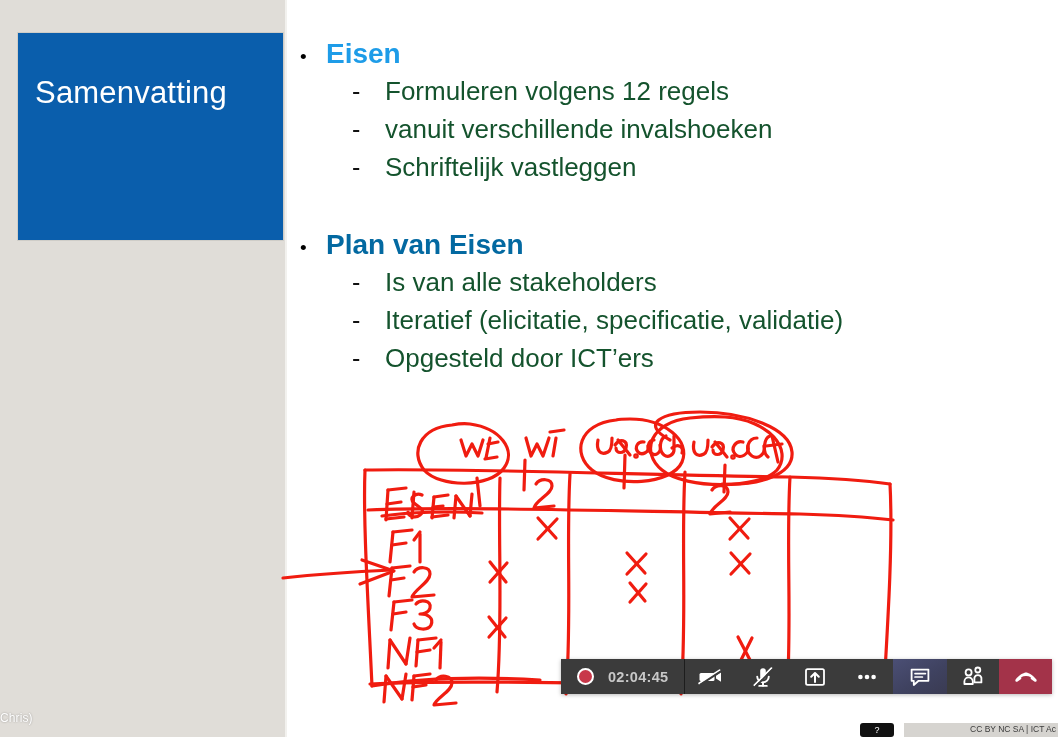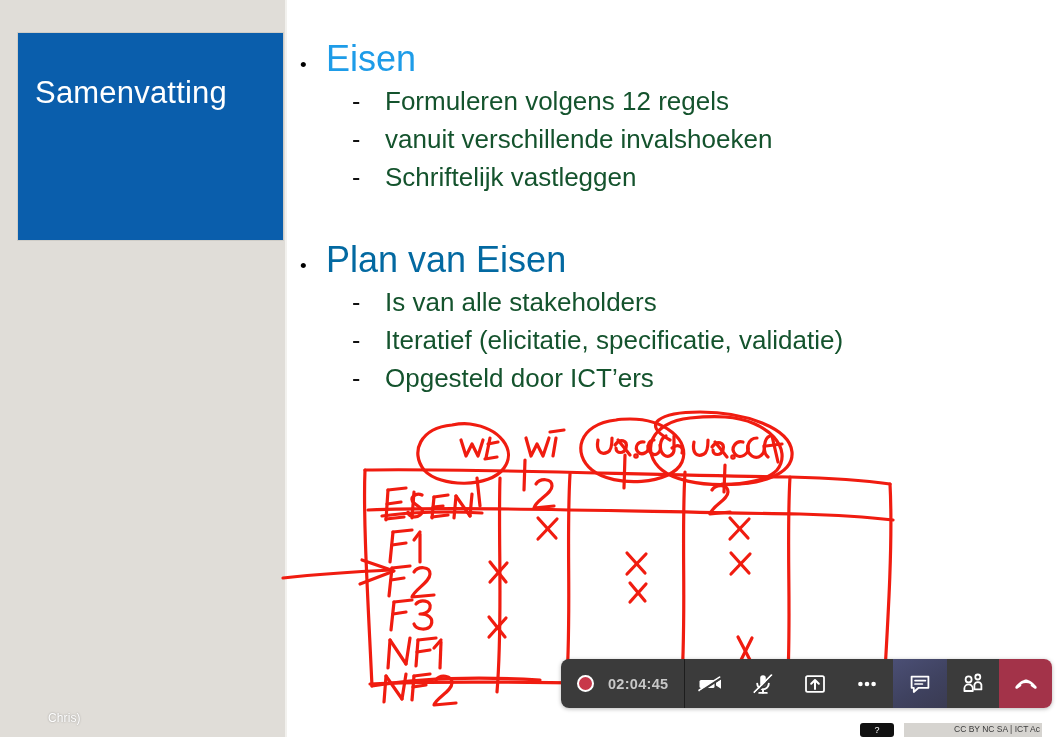--- a/index.html
+++ b/index.html
@@ -67,22 +67,22 @@
   }
   .l1 .dot {
     width: 26px;
     flex: 0 0 26px;
     color: #000;
     font-size: 19px;
     line-height: 1;
     text-align: left;
   }
   .l1 .l1-text {
-    font-size: 36px;
-    font-weight: normal;
+    font-size: 28px;
+    font-weight: bold;
     line-height: 1.25;
     white-space: nowrap;
   }
   .l1-text.accent-blue { color: #1e9ce8; }
   .l1-text.accent-green { color: #0369a1; }
   .l2 {
     display: flex;
     align-items: baseline;
     margin-left: 52px;
     margin-bottom: 1px;
@@ -112,21 +112,20 @@
 
   
   #presenter-name {
     position: absolute;
     left: 0px; top: 711px;
     font-size: 12px;
     color: #ffffff;
     text-shadow: 0 0 2px rgba(0,0,0,.35);
     font-family: "Liberation Sans", sans-serif;
     letter-spacing: .1px;
-    margin-left: 48px;
   }
 
   
   #footer-strip {
     position: absolute;
     left: 860px; top: 723px;
     width: 198px; height: 14px;
   }
   #slide-number-badge {
     position: absolute;
@@ -138,38 +137,39 @@
     font-size: 9px;
     line-height: 14px;
     text-align: center;
     font-family: "Liberation Sans", sans-serif;
   }
   #footer-license-bar {
     position: absolute;
     left: 44px; top: 0px;
     width: 138px; height: 14px;
     background: #d6d4d0;
+    padding-left: 16px;
   }
   #footer-license-text {
     position: absolute;
     right: 2px; top: 1px;
     font-size: 8.5px;
     color: #3b3b3b;
     white-space: nowrap;
     font-family: "Liberation Sans", sans-serif;
   }
 
   
   #meeting-bar {
     position: absolute;
     left: 561px; top: 659px;
-    height: 49px;
+    height: 35px;
     display: flex;
     align-items: stretch;
-    border-radius: 8px;
+    border-radius: 0;
     overflow: hidden;
     box-shadow: 0 1px 4px rgba(0,0,0,.28);
   }
   .bar-seg {
     display: flex;
     align-items: center;
     justify-content: center;
     background: #3b3b3b;
   }
   #recording-seg {

